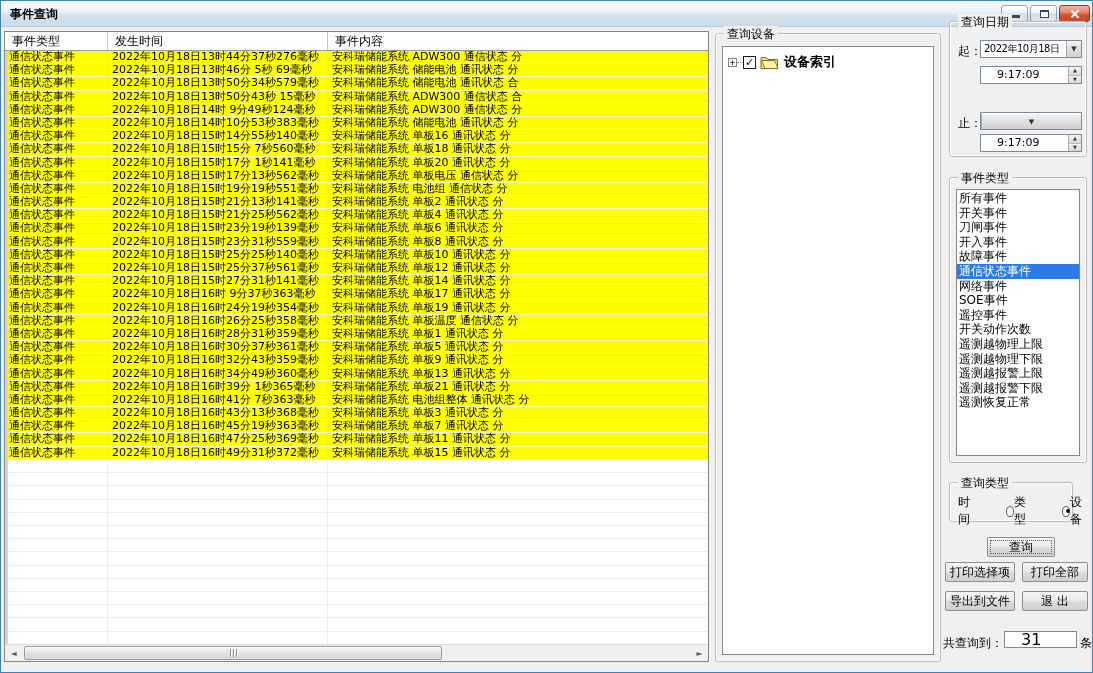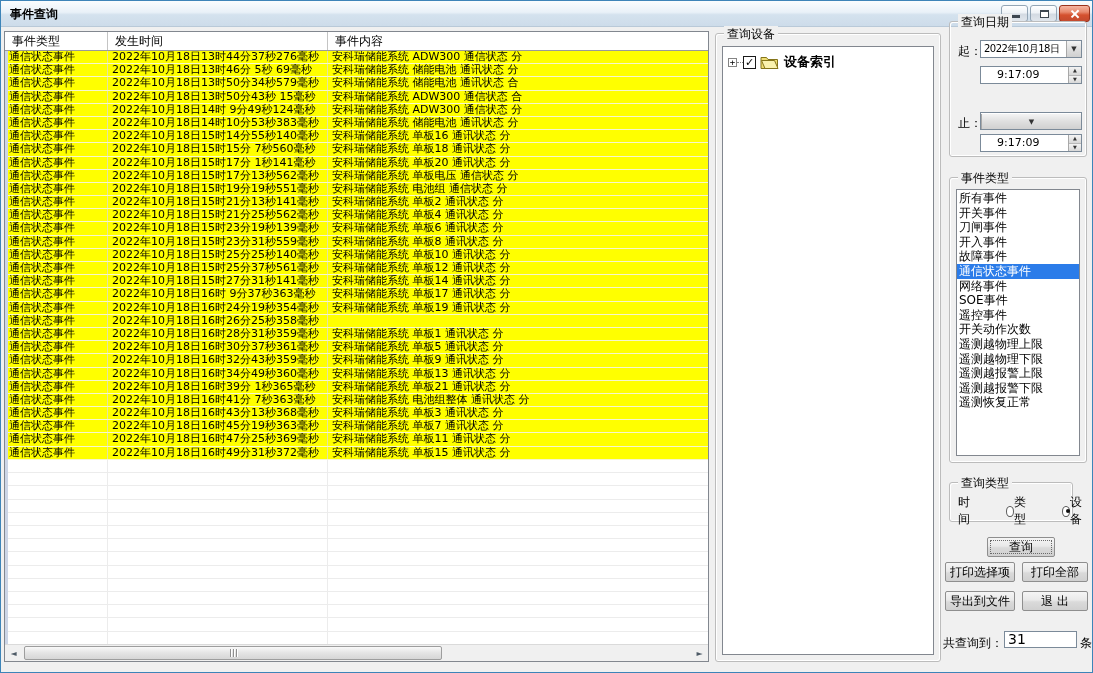--- a/index.html
+++ b/index.html
@@ -93,21 +93,21 @@
     border:1px solid #8e8e8e; border-radius:2px; font-size:12px; color:#000;
     display:flex; align-items:center; justify-content:center; white-space:pre; }
   .btn-query { left:986px; top:536px; width:68px; outline:1px dotted #6a6a6a; outline-offset:-4px; }
   .btn-printsel { left:944px; top:561px; width:70px; }
   .btn-printall { left:1021px; top:561px; width:66px; }
   .btn-export { left:944px; top:590px; width:70px; }
   .btn-exit { left:1021px; top:590px; width:66px; }
 
   
   .count-label { position:absolute; left:942px; top:634px; font-size:12px; color:#000; white-space:nowrap; }
-  .count-box { position:absolute; left:1003px; top:630px; width:73px; height:17px; background:#fff; border:1px solid #7b8a99; font-size:14px; line-height:15px; padding-left:3px; color:#000; }
+  .count-box { position:absolute; left:1003px; top:630px; width:73px; height:17px; background:#fff; border:1px solid #7b8a99; font-size:16px; line-height:15px; padding-left:16px; color:#000; }
   .count-unit { position:absolute; left:1079px; top:634px; font-size:12px; color:#000; }
 </style>
 </head>
 <body>
 
 <div class="window">
 
   <div class="titlebar">
     <span class="title-text">事件查询</span>
     <div class="tb-btn btn-min">
@@ -225,20 +225,21 @@
             <div class="rc3">安科瑞储能系统 单板17 通讯状态 分</div>
           </div>
           <div class="row">
             <div class="rc1">通信状态事件</div>
             <div class="rc2">2022年10月18日16时24分19秒354毫秒</div>
             <div class="rc3">安科瑞储能系统 单板19 通讯状态 分</div>
           </div>
           <div class="row">
             <div class="rc1">通信状态事件</div>
             <div class="rc2">2022年10月18日16时26分25秒358毫秒</div>
+            <div class="rc3">安科瑞储能系统 单板温度 通信状态 分</div>
           </div>
           <div class="row">
             <div class="rc1">通信状态事件</div>
             <div class="rc2">2022年10月18日16时28分31秒359毫秒</div>
             <div class="rc3">安科瑞储能系统 单板1 通讯状态 分</div>
           </div>
           <div class="row">
             <div class="rc1">通信状态事件</div>
             <div class="rc2">2022年10月18日16时30分37秒361毫秒</div>
             <div class="rc3">安科瑞储能系统 单板5 通讯状态 分</div>

